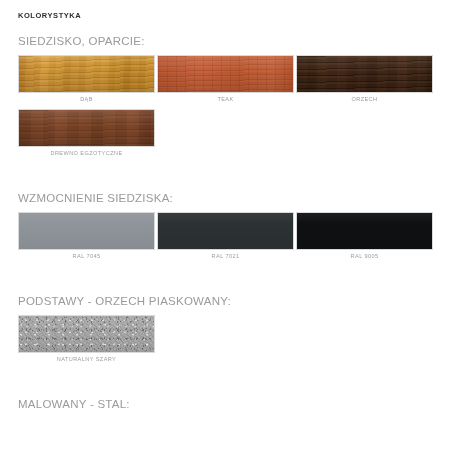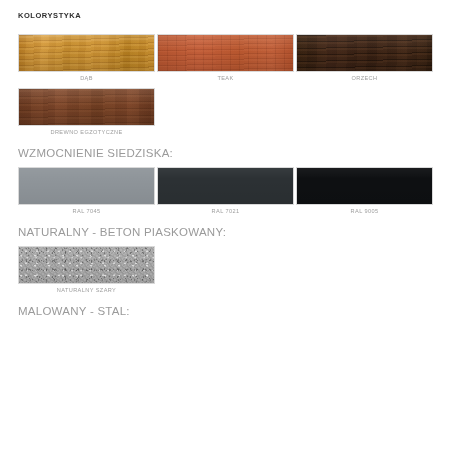--- a/index.html
+++ b/index.html
@@ -27,21 +27,21 @@
     font-size: 7.5px;
     font-weight: bold;
     letter-spacing: 0.55px;
     color: #2e2e2e;
     margin: 3px 0 0 0;
     line-height: 10px;
     text-transform: uppercase;
   }
 
   .section {
-    margin-top: 4px;
+    margin-top: 28px;
   }
   .section.first { margin-top: 13px; }
 
   .section-title {
     font-size: 11.5px;
     font-weight: normal;
     letter-spacing: 0.25px;
     color: #9a9a9a;
     line-height: 14px;
     margin: 0 0 7px 0;
@@ -183,20 +183,21 @@
 </style>
 </head>
 <body>
 
 <div class="page">
 
   <div class="doc-title">KOLORYSTYKA</div>
 
   <div id="sections-root">
       <div class="section first">
+        <div class="section-title">SIEDZISKO, OPARCIE:</div>
         <div class="swatch-grid">
           <div class="swatch-cell">
             <div class="swatch" style="background-color: rgb(201, 142, 48);">
               <div class="tex wood-dab"></div>
             </div>
             <span class="swatch-caption">DĄB</span>
           </div>
           <div class="swatch-cell">
             <div class="swatch" style="background-color: rgb(191, 90, 51);">
               <div class="tex wood-teak"></div>
@@ -234,21 +235,21 @@
           </div>
           <div class="swatch-cell">
             <div class="swatch" style="background-color: rgb(14, 16, 18);">
               <div class="tex flat"></div>
             </div>
             <span class="swatch-caption">RAL 9005</span>
           </div>
         </div>
       </div>
       <div class="section">
-        <div class="section-title">NATURALNY - BETON PIASKOWANY:</div>
+        <div class="section-title">PODSTAWY - ORZECH PIASKOWANY:</div>
         <div class="swatch-grid">
           <div class="swatch-cell">
             <div class="swatch" style="background-color: rgb(171, 171, 171);">
               <div class="tex concrete-sand"></div>
             </div>
             <span class="swatch-caption">NATURALNY SZARY</span>
           </div>
         </div>
       </div>
       <div class="section">

